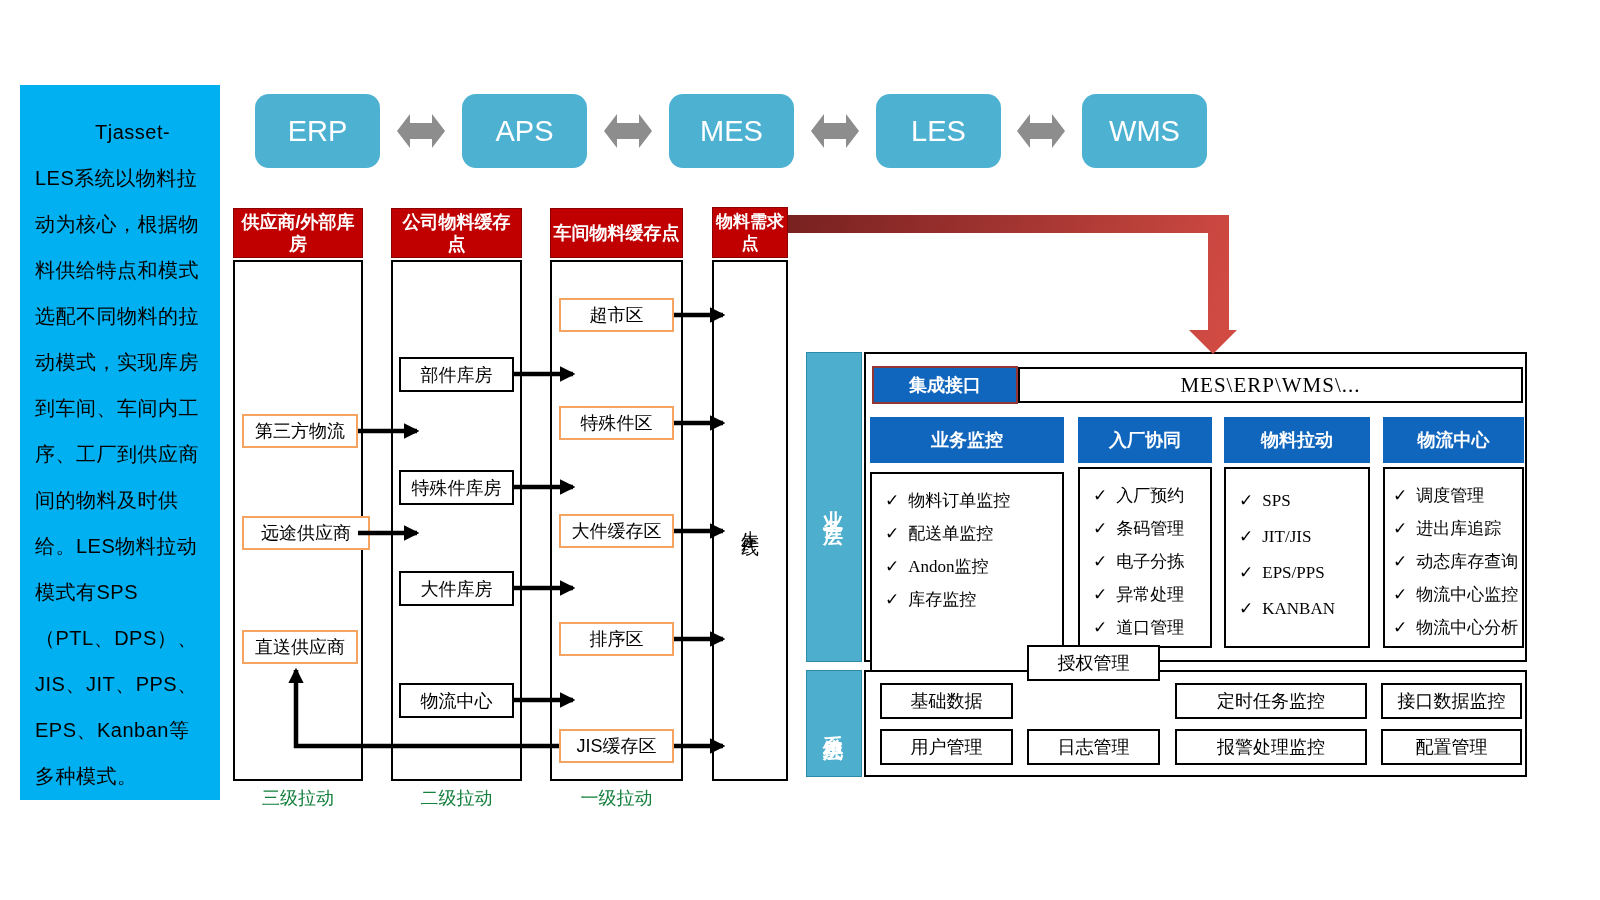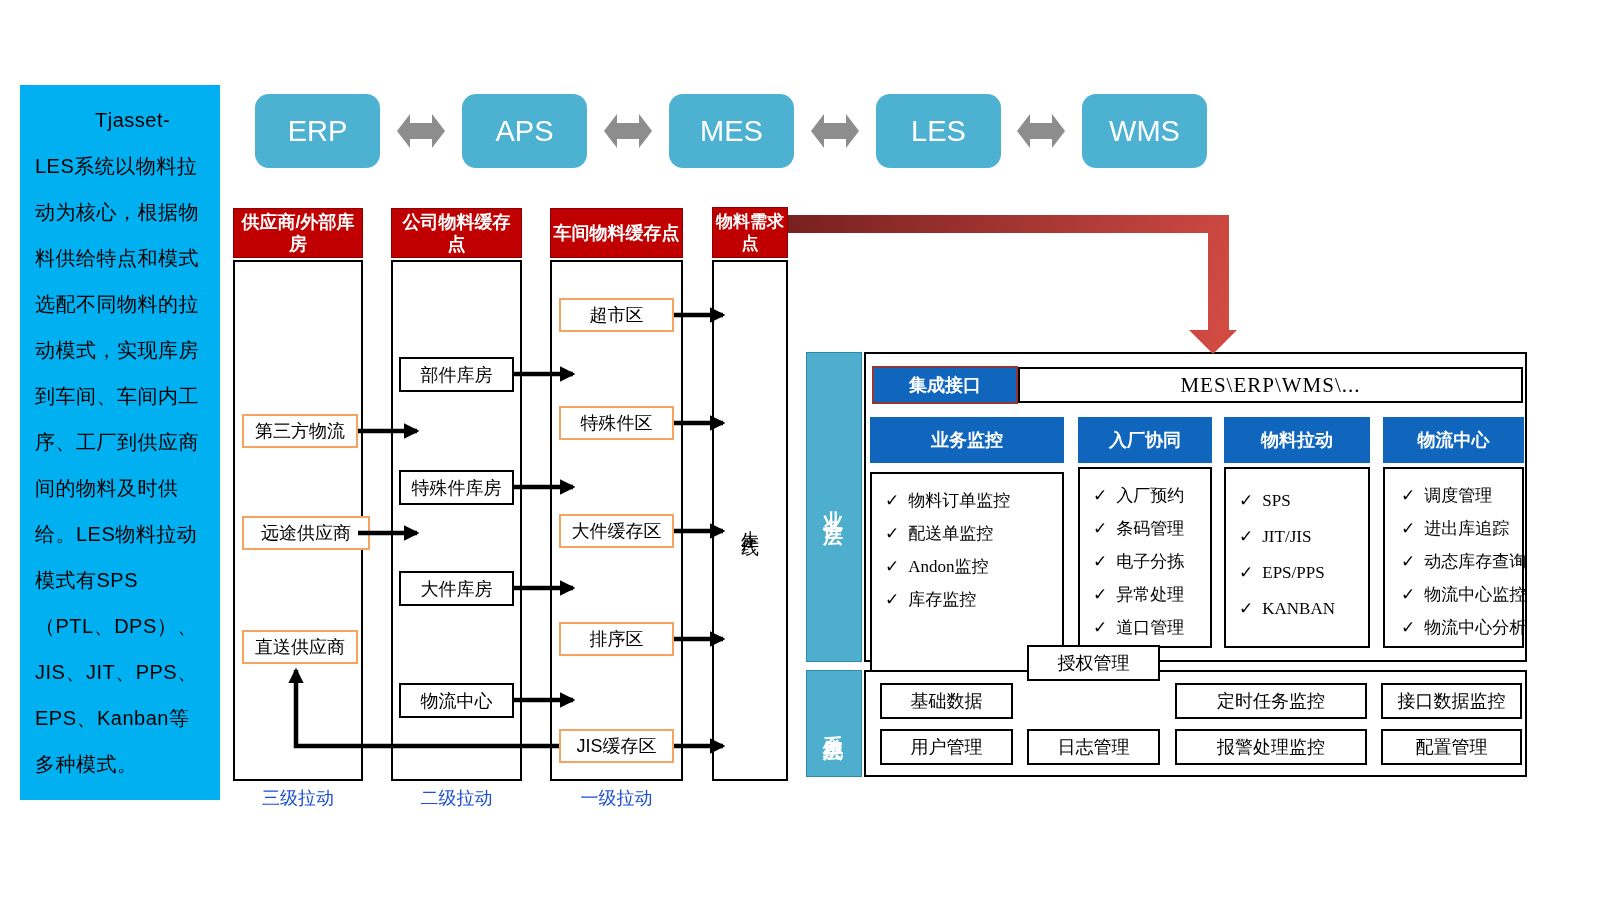--- a/index.html
+++ b/index.html
@@ -2,37 +2,37 @@
 <html><head>
 <meta charset="utf-8">
 <style>
   html,body{margin:0;padding:0;background:#fff;}
   .canvas{position:relative;width:1600px;height:900px;background:#fff;overflow:hidden;
           font-family:"Liberation Sans",sans-serif;}
   .abs{position:absolute;box-sizing:border-box;}
 
   
   .intro{left:20px;top:85px;width:200px;height:715px;background:#00B0F0;}
-  .intro p{margin:0;padding:12px 13px 0 15px;font-size:20px;line-height:46px;color:#000;
+  .intro p{margin:0;padding:24px 13px 0 15px;font-size:20px;line-height:46px;color:#000;
            text-indent:60px;letter-spacing:0.5px;}
 
   
   .sysbox{top:94px;width:125px;height:74px;background:#4DB1D2;border-radius:14px;
           color:#fff;font-size:29px;display:flex;align-items:center;justify-content:center;}
 
   
   .colhead{background:#C00000;color:#fff;font-weight:bold;font-size:18px;line-height:1.25;
            display:flex;align-items:center;justify-content:center;text-align:center;
            border:1px solid #8B0000;padding:2px;}
   .colbody{background:#fff;border:2px solid #000;}
   .node{background:#fff;font-size:18px;color:#000;display:flex;align-items:center;
         justify-content:center;text-align:left;}
   .node.orange{border:2px solid #F4A460;}
   .node.black{border:2px solid #000;}
-  .flowlabel{font-size:18px;color:#1d4ed8;text-align:center;}
+  .flowlabel{font-size:18px;color:#15803d;text-align:center;}
   .vtext{writing-mode:vertical-rl;text-orientation:upright;}
 
   
   .sidebar{background:#4DAECE;border:1px solid #2E8BA8;color:#fff;font-size:20px;font-weight:bold;
            display:flex;align-items:center;justify-content:center;letter-spacing:8px;}
   .panel{background:#fff;border:2px solid #000;}
   .bluebtn{background:#1066BD;color:#fff;font-weight:bold;font-size:18px;
            display:flex;align-items:center;justify-content:center;}
   .intlabel{border:2px solid #943634;}
   .intvalue{background:#fff;border:2px solid #000;font-family:"Liberation Serif",serif;
@@ -113,21 +113,21 @@
 
   <div class="abs bluebtn" style="left:1224px;top:417px;width:146px;height:46px">物料拉动</div>
   <div class="abs chkbox" style="left:1224px;top:467px;width:146px;height:181px;padding-top:14px">
     <div class="chk" style="line-height:36px"><span class="tick">✓</span><span>SPS</span></div>
     <div class="chk" style="line-height:36px"><span class="tick">✓</span><span>JIT/JIS</span></div>
     <div class="chk" style="line-height:36px"><span class="tick">✓</span><span>EPS/PPS</span></div>
     <div class="chk" style="line-height:36px"><span class="tick">✓</span><span>KANBAN</span></div>
   </div>
 
   <div class="abs bluebtn" style="left:1383px;top:417px;width:141px;height:46px">物流中心</div>
-  <div class="abs chkbox" style="left:1383px;top:467px;width:141px;height:181px;padding-left:16px">
+  <div class="abs chkbox" style="left:1383px;top:467px;width:141px;height:181px;padding-left:8px">
     <div class="chk"><span class="tick">✓</span><span>调度管理</span></div>
     <div class="chk"><span class="tick">✓</span><span>进出库追踪</span></div>
     <div class="chk"><span class="tick">✓</span><span>动态库存查询</span></div>
     <div class="chk"><span class="tick">✓</span><span>物流中心监控</span></div>
     <div class="chk"><span class="tick">✓</span><span>物流中心分析</span></div>
   </div>
 
   <div class="abs sidebar vtext" style="left:806px;top:670px;width:56px;height:107px;letter-spacing:4px">系统层</div>
   <div class="abs panel" style="left:864px;top:670px;width:663px;height:107px"></div>
   <div class="abs sysbtn" style="left:880px;top:683px;width:133px;height:36px">基础数据</div>

